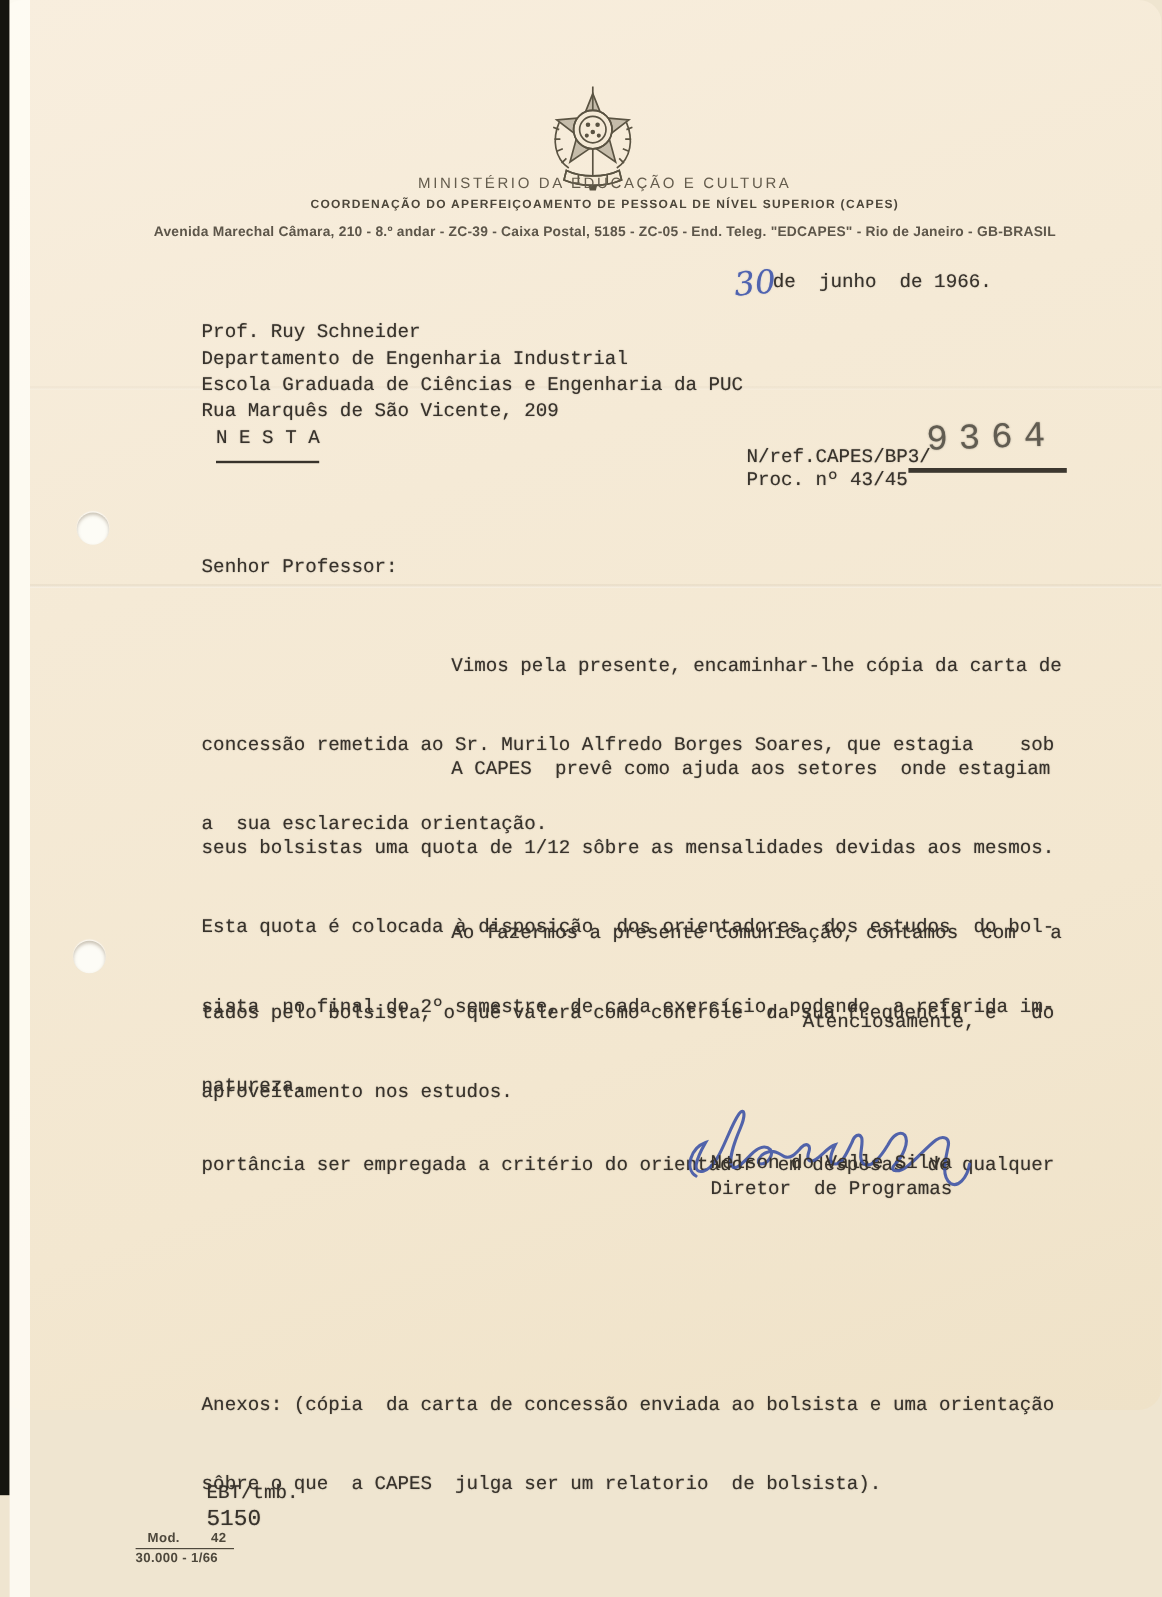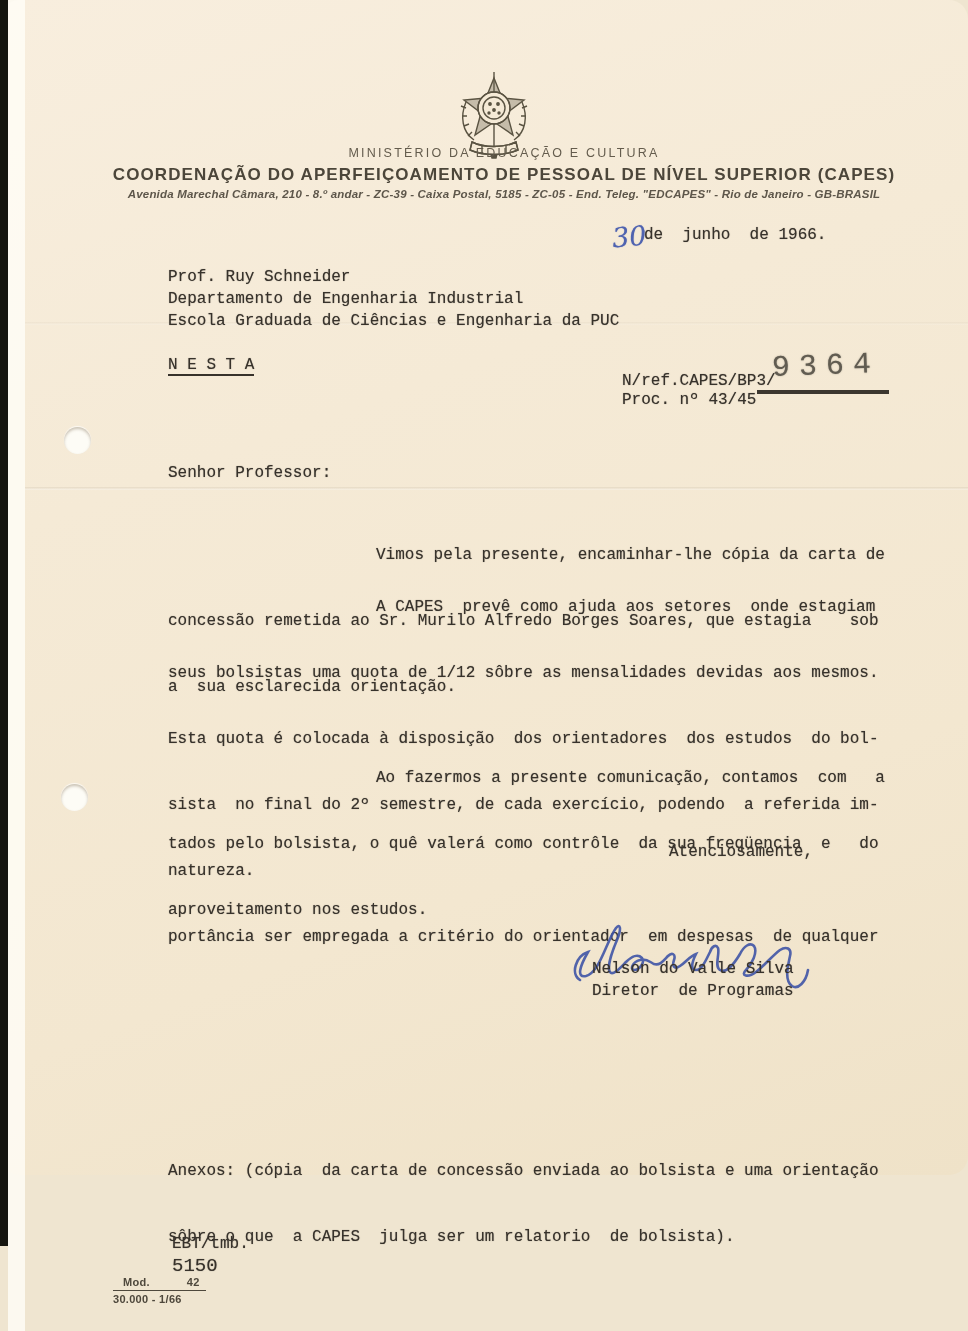--- a/index.html
+++ b/index.html
@@ -25,43 +25,43 @@
     font-family:"Liberation Mono","DejaVu Sans Mono",monospace;
     font-size:16px;line-height:22px;font-weight:400;
     color:#37322b;text-shadow:0 0 1px rgba(55,50,43,0.55);
     white-space:pre;
   }
   .tline{white-space:pre;}
   .indent{padding-left:208px;}
   
   .hdr{position:absolute;left:0;top:0;width:968px;text-align:center;padding-left:40px;box-sizing:border-box;color:#5d564a;}
   .hdr-ministry{position:absolute;top:146px;width:100%;font-size:12.5px;letter-spacing:2.2px;color:#645c4d;}
-  .hdr-agency{position:absolute;top:165px;width:100%;font-size:17px;font-weight:700;letter-spacing:1.1px;color:#4c463a;}
-  .hdr-address{position:absolute;top:188px;width:100%;font-size:11.5px;font-weight:700;letter-spacing:0.2px;color:#5d564a;font-style:italic;}
+  .hdr-agency{position:absolute;top:165px;width:100%;font-size:10px;font-weight:700;letter-spacing:1.1px;color:#4c463a;}
+  .hdr-address{position:absolute;top:188px;width:100%;font-size:11.5px;font-weight:700;letter-spacing:0.2px;color:#5d564a;}
   .emblem{position:absolute;left:452px;top:66px;}
   
   .hand-day{
     position:absolute;left:612px;top:221px;
     font-family:"DejaVu Serif",serif;font-style:italic;
     font-size:27px;color:#4f63b0;transform:rotate(-5deg);
     text-shadow:0 0 1px rgba(79,99,176,0.5);font-weight:400;
   }
   .stamp-number{
     position:absolute;left:772px;top:349px;
     font-family:"Liberation Mono",monospace;font-size:30px;font-weight:400;
     letter-spacing:9px;color:#615c51;transform:rotate(-2deg);
     text-shadow:0 0 1.5px rgba(97,92,81,0.6);
   }
   .stamp-line{position:absolute;left:757px;top:390px;width:132px;height:0;border-bottom:4px solid #3c372f;}
-  .underlined{border-bottom:2.5px solid #37322b;padding-bottom:0;}
+  .underlined{border-bottom:2.5px solid #37322b;padding-bottom:10px;margin-left:12px;}
   
   .sig-svg{position:absolute;left:562px;top:912px;}
   
   .modbox{position:absolute;left:113px;top:1276px;font-size:11px;font-weight:700;color:#4e483c;letter-spacing:0.3px;}
-  .modbox .row1{border-bottom:1.5px solid #4e483c;padding:0 6px 2px 10px;display:flex;gap:37px;}
+  .modbox .row1{border-bottom:1.5px solid #4e483c;padding:0 6px 2px 10px;display:flex;gap:26px;}
   .modbox .row2{padding-top:2px;}
 </style>
 </head>
 <body>
 
 <div class="page">
 
   <div class="scan-edge-left"></div>
   <div class="scan-edge-light"></div>
   <div class="crease" style="top:487px"></div>
@@ -100,36 +100,37 @@
   <div class="hdr hdr-ministry">MINISTÉRIO  DA  EDUCAÇÃO  E  CULTURA</div>
   <div class="hdr hdr-agency">COORDENAÇÃO DO APERFEIÇOAMENTO DE PESSOAL DE NÍVEL SUPERIOR (CAPES)</div>
   <div class="hdr hdr-address">Avenida Marechal Câmara, 210 - 8.º andar - ZC-39 - Caixa Postal, 5185 - ZC-05 - End. Teleg. "EDCAPES" - Rio de Janeiro - GB-BRASIL</div>
 
   <div class="hand-day">30</div>
   <div class="type" style="left:644px;top:224px">de  junho  de 1966.</div>
 
   <div class="type" style="left:168px;top:266px">Prof. Ruy Schneider</div>
   <div class="type" style="left:168px;top:288px">Departamento de Engenharia Industrial</div>
   <div class="type" style="left:168px;top:310px">Escola Graduada de Ciências e Engenharia da PUC</div>
+  <div class="type" style="left:168px;top:332px">Rua Marquês de São Vicente, 209</div>
   <div class="type" style="left:168px;top:354px"><span class="underlined">N E S T A</span></div>
 
   <div class="stamp-number">9364</div>
   <div class="stamp-line"></div>
   <div class="type" style="left:622px;top:370px">N/ref.CAPES/BP3/</div>
   <div class="type" style="left:622px;top:389px">Proc. nº 43/45</div>
 
   <div class="type" style="left:168px;top:462px">Senhor Professor:</div>
 
   <div class="type" style="left:168px;top:500px">
     <div class="tline indent">Vimos pela presente, encaminhar-lhe cópia da carta de</div>
     <div class="tline">concessão remetida ao Sr. Murilo Alfredo Borges Soares, que estagia    sob</div>
     <div class="tline">a  sua esclarecida orientação.</div>
   </div>
 
-  <div class="type" style="left:168px;top:552px">
+  <div class="type" style="left:168px;top:586px">
     <div class="tline indent">A CAPES  prevê como ajuda aos setores  onde estagiam</div>
     <div class="tline">seus bolsistas uma quota de 1/12 sôbre as mensalidades devidas aos mesmos.</div>
     <div class="tline">Esta quota é colocada à disposição  dos orientadores  dos estudos  do bol-</div>
     <div class="tline">sista  no final do 2º semestre, de cada exercício, podendo  a referida im-</div>
     <div class="tline">natureza.</div>
     <div class="tline">portância ser empregada a critério do orientador  em despesas  de qualquer</div>
   </div>
 
   <div class="type" style="left:168px;top:723px">
     <div class="tline indent">Ao fazermos a presente comunicação, contamos  com   a</div>

